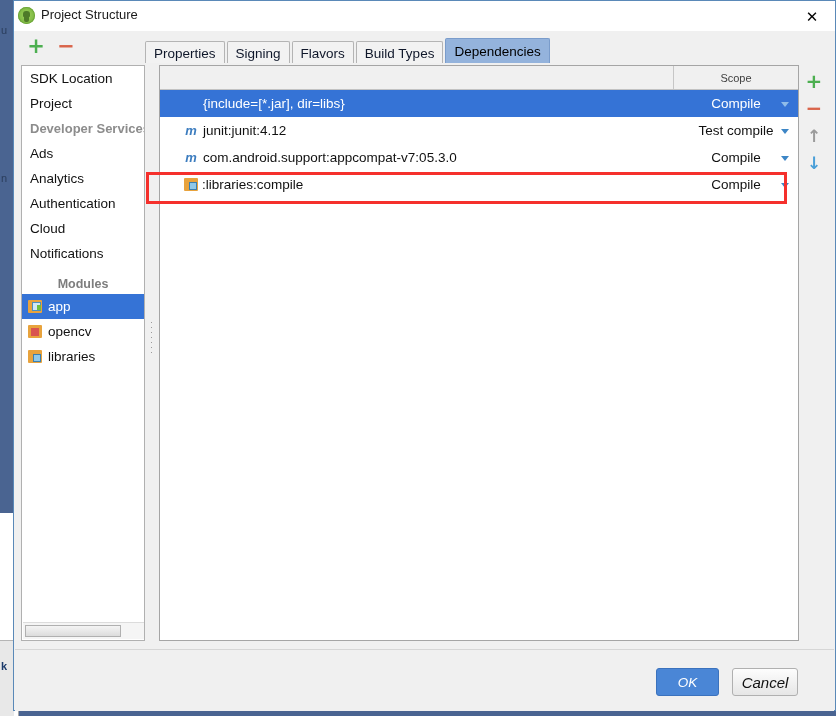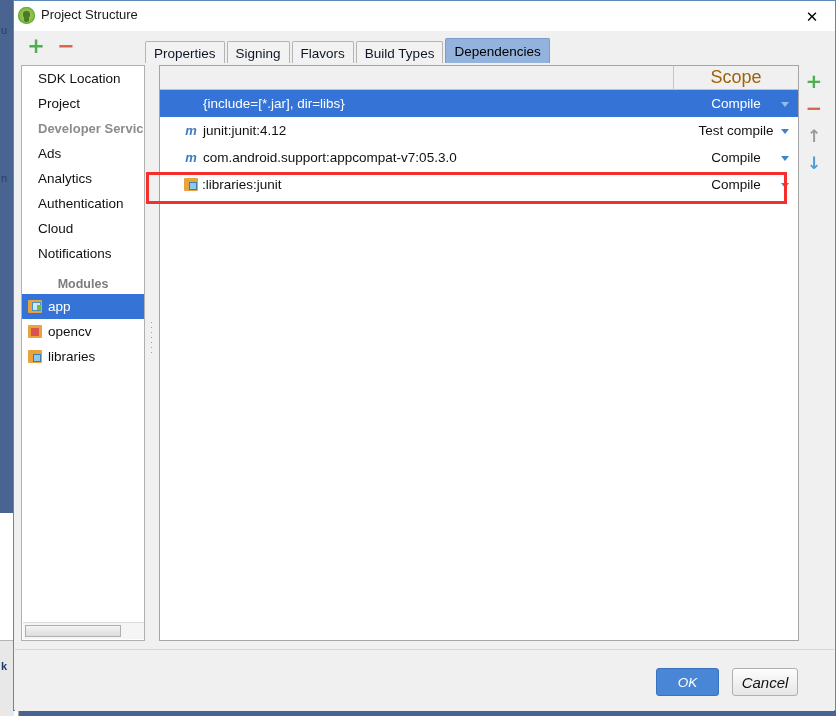--- a/index.html
+++ b/index.html
@@ -185,21 +185,21 @@
     left: 6px; top: 2px;
     width: 124px; height: 576px;
     background: #ffffff;
     border: 1px solid #b0b0b0;
     box-sizing: border-box;
   }
   .side-item {
     position: relative;
     height: 25px;
     line-height: 25px;
-    padding-left: 16px;
+    padding-left: 8px;
     font-size: 13.5px;
     color: #111;
     white-space: nowrap;
     overflow: hidden;
     cursor: default;
   }
   .side-item.header {
     color: #8c8c8c;
     font-weight: bold;
     font-size: 13px;
@@ -336,22 +336,22 @@
   #table-head .col-name {
     flex: 0 0 514px;
     border-right: 1px solid #c6c6c6;
     box-sizing: border-box;
   }
   #table-head .col-scope {
     flex: 1;
     display: flex;
     align-items: center;
     justify-content: center;
-    font-size: 18px;
-    color: #a16207;
+    font-size: 11px;
+    color: #404040;
   }
   .dep-row {
     position: relative;
     height: 27px;
     display: flex;
     align-items: center;
     font-size: 13.5px;
     color: #111;
     cursor: default;
   }
@@ -590,21 +590,21 @@
               <span>com.android.support:appcompat-v7:05.3.0</span>
             </div>
             <div class="cell-scope">
               <span>Compile</span>
               <span class="caret"></span>
             </div>
           </div>
           <div class="dep-row">
             <div class="cell-name">
               <span class="icon-mod"></span>
-              <span>:libraries:junit</span>
+              <span>:libraries:compile</span>
             </div>
             <div class="cell-scope">
               <span>Compile</span>
               <span class="caret"></span>
             </div>
           </div>
         </div>
     </div>
 
     <div id="side-tools">

